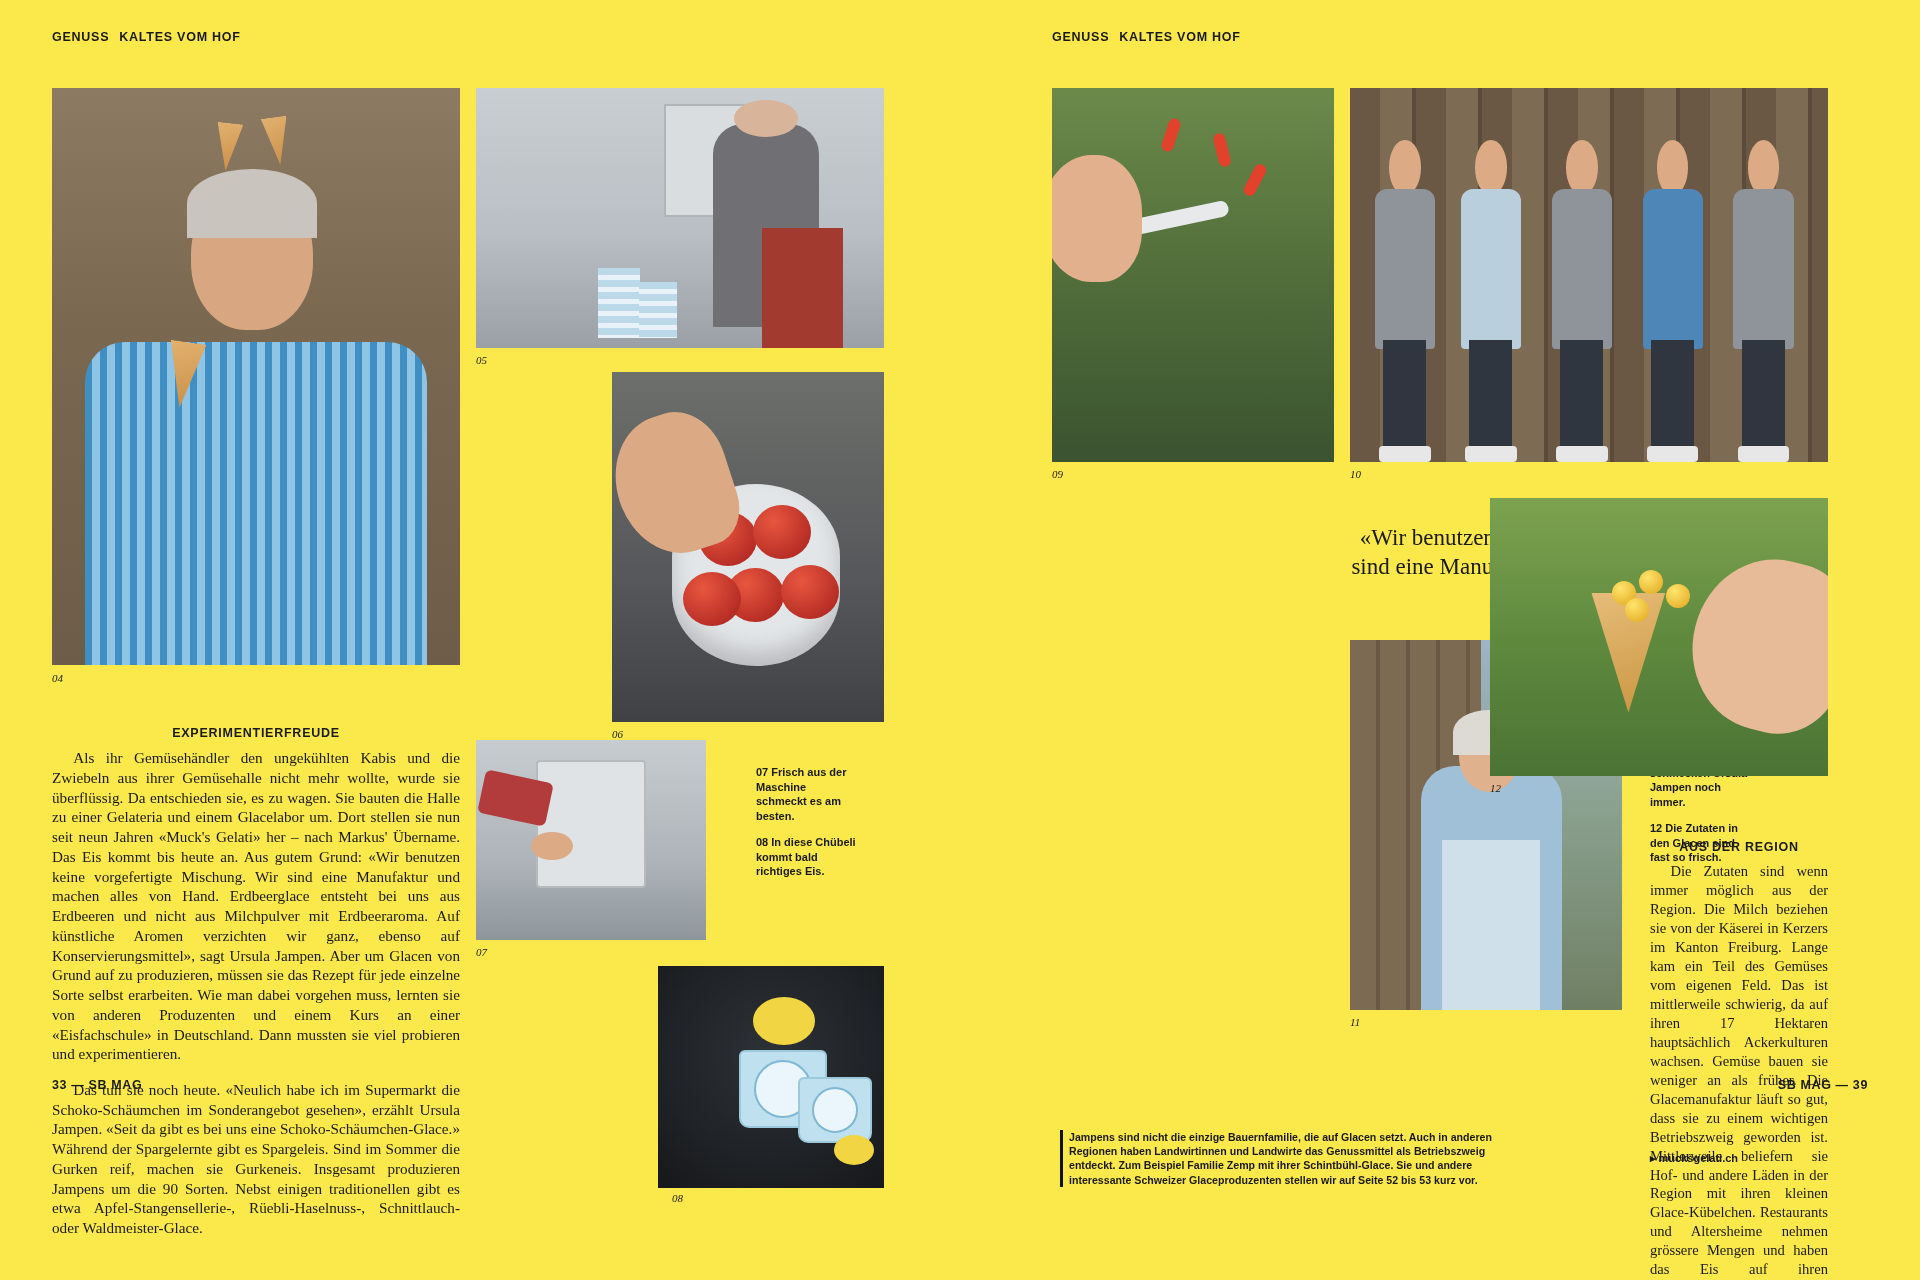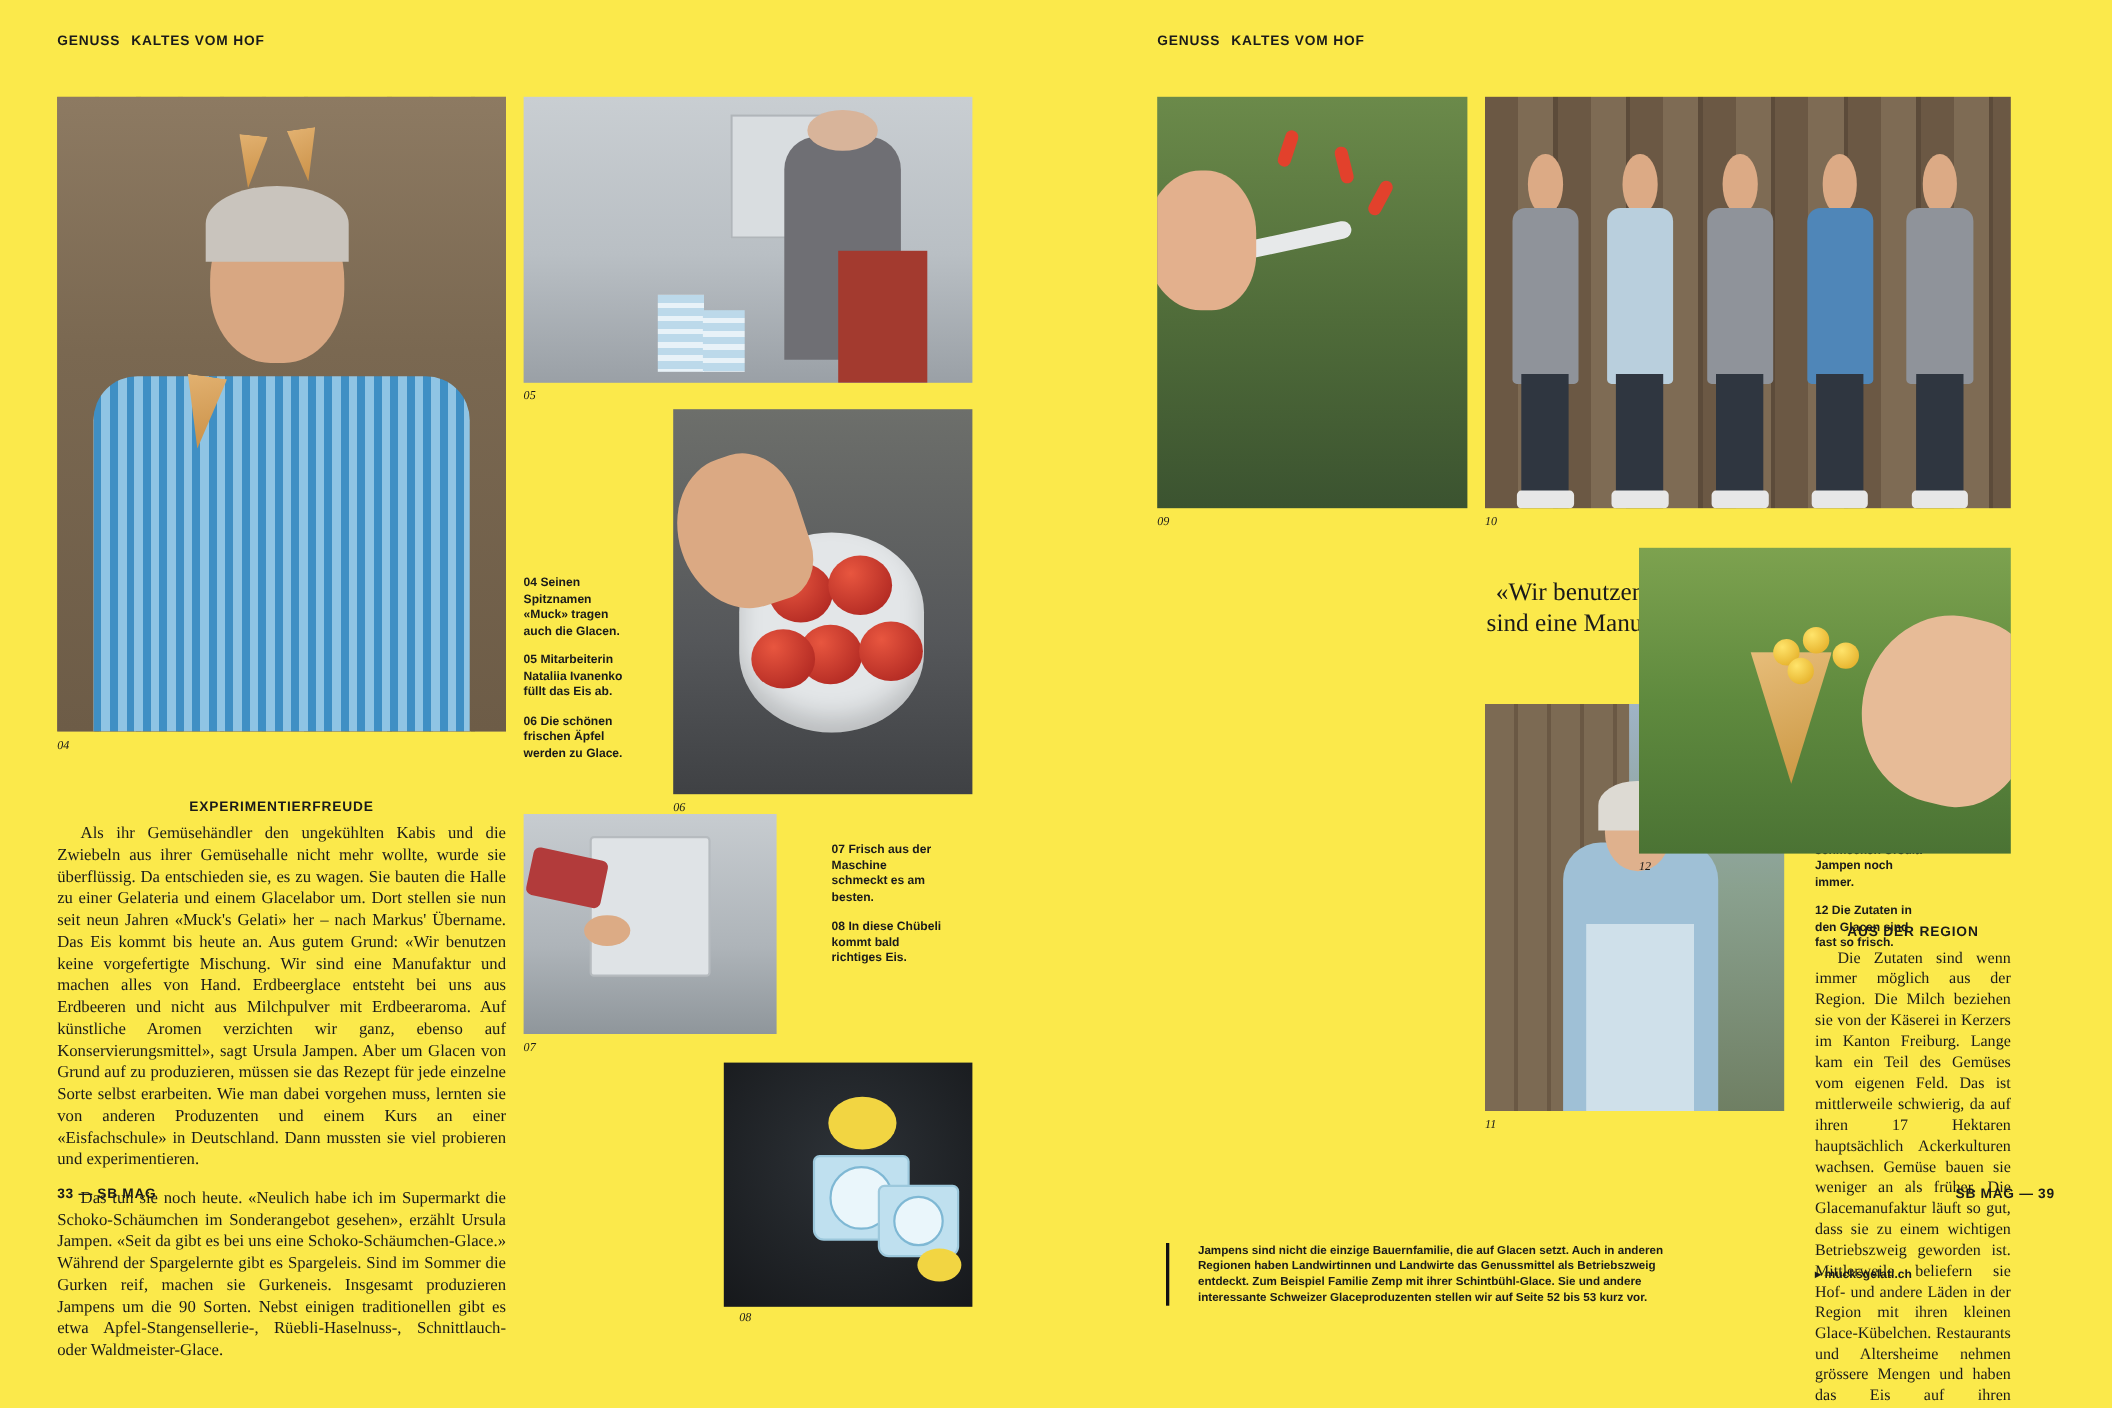--- a/index.html
+++ b/index.html
@@ -68,21 +68,21 @@
     font-family:"Liberation Serif", serif;
     font-size:23px;line-height:1.24;
     text-align:center;
     font-weight:normal;
   }
   .pullquote.small{font-size:20px;}
 
   .infobox{
     position:absolute;
     border-left:3px solid #111;
-    padding-left:26px;
+    padding-left:6px;
     font-family:"Liberation Sans", sans-serif;
     font-size:10.6px;font-weight:bold;line-height:1.34;
   }
   .url{
     position:absolute;
     font-family:"Liberation Sans", sans-serif;
     font-size:11px;font-weight:bold;
   }
 
   
@@ -184,25 +184,20 @@
       <div class="inner">
         <div class="kit-machine"></div>
         <div class="kit-person"></div>
         <div class="kit-apron"></div>
         <div class="kit-cups"></div>
         <div class="kit-cups2"></div>
       </div>
     </div>
     <div class="imgnum" style="left:476px;top:354px;">05</div>
 
-    <div class="capblock" style="left:476px;top:523px;width:98px;">
-      <p>04 Seinen Spitznamen «Muck» tragen auch die Glacen.</p>
-      <p>05 Mitarbeiterin Nataliia Ivanenko füllt das Eis ab.</p>
-      <p>06 Die schönen frischen Äpfel werden zu Glace.</p>
-    </div>
 
     <div class="photo ph-apples" style="left:612px;top:372px;width:272px;height:350px;">
       <div class="inner">
         <div class="bowl"></div>
         <div class="apple" style="left:32%;top:40%;"></div>
         <div class="apple" style="left:52%;top:38%;"></div>
         <div class="apple" style="left:42%;top:56%;"></div>
         <div class="apple" style="left:62%;top:55%;"></div>
         <div class="apple" style="left:26%;top:57%;"></div>
         <div class="hand"></div>

